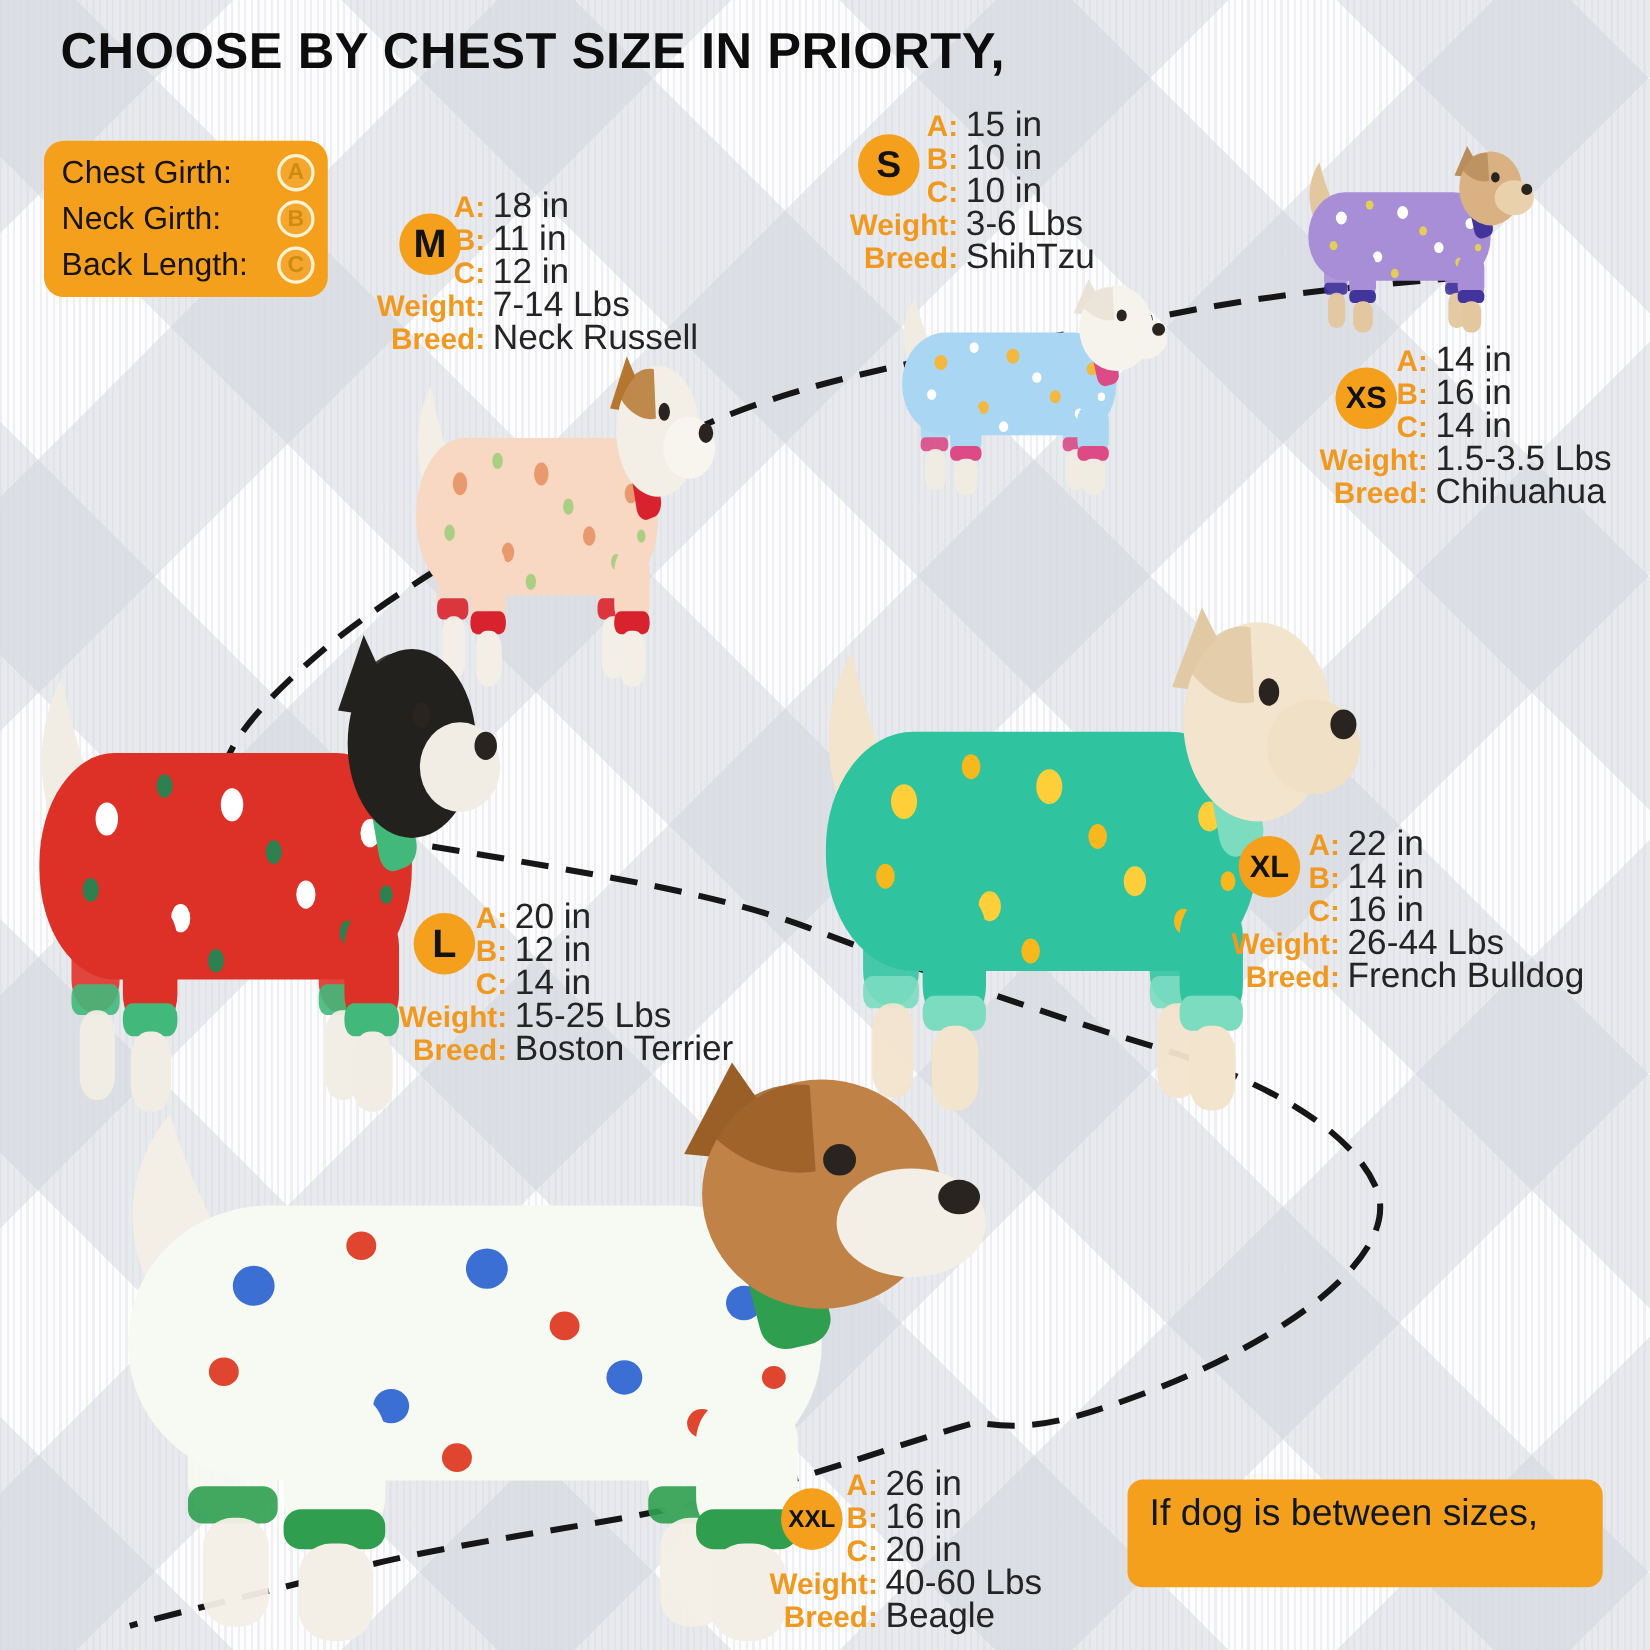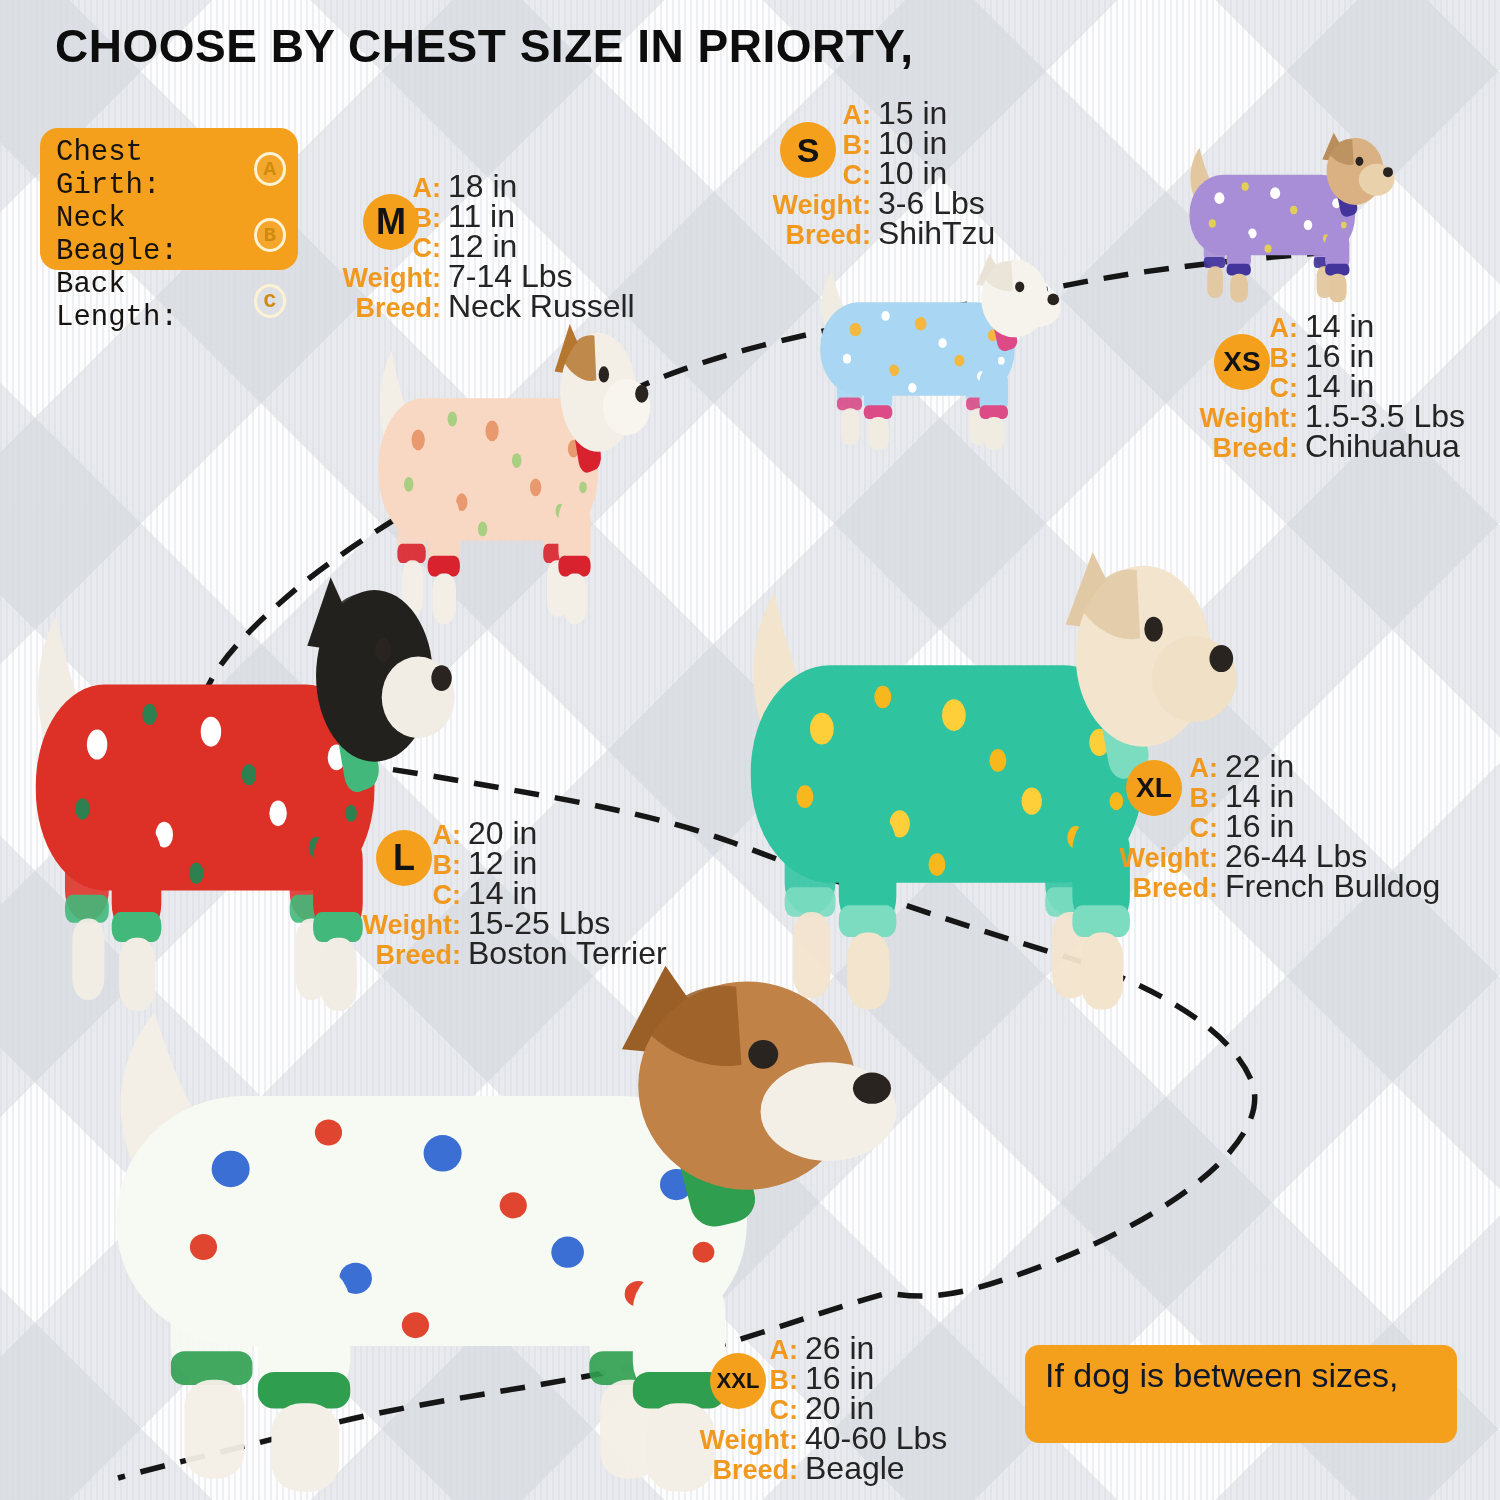--- a/index.html
+++ b/index.html
@@ -11,21 +11,21 @@
       repeating-linear-gradient(90deg, rgba(214,217,223,0.38) 0 2px, rgba(255,255,255,0) 2px 6px),
       repeating-linear-gradient(45deg, rgba(203,207,215,0.42) 0 150px, rgba(255,255,255,0) 150px 320px),
       repeating-linear-gradient(135deg, rgba(203,207,215,0.42) 0 150px, rgba(255,255,255,0) 150px 320px);
   }
   
   .title{position:absolute;left:55px;top:20px;z-index:6;color:#0d0d0d;
          font-weight:bold;font-size:46px;line-height:53px;letter-spacing:.5px;}
   
   .legend{position:absolute;left:40px;top:128px;width:258px;height:142px;z-index:6;
           background:#f5a01c;border-radius:18px;padding:8px 12px 8px 16px;box-sizing:border-box;
-          display:flex;flex-direction:column;justify-content:space-around;font-family:Liberation Mono, monospace;}
+          display:flex;flex-direction:column;justify-content:space-around;}
   .legend-row{display:flex;align-items:center;justify-content:space-between;}
   .legend-label{font-size:29px;color:#161310;}
   .legend-letter{width:34px;height:34px;border-radius:50%;border:3px solid #fdf2d2;
           color:#cf8a10;font-weight:bold;font-size:21px;display:flex;align-items:center;justify-content:center;
           box-sizing:border-box;background:rgba(255,255,255,0.08);}
   
   .curve{position:absolute;left:0;top:0;z-index:1;}
   
   .dog{position:absolute;z-index:2;}
   .dog svg{width:100%;height:100%;display:block;}
@@ -79,21 +79,21 @@
   <div class="title">
     <div>CHOOSE BY CHEST SIZE IN PRIORTY,</div>
   </div>
 
   <div class="legend">
     <div class="legend-row">
       <span class="legend-label">Chest Girth:</span>
       <span class="legend-letter">A</span>
     </div>
     <div class="legend-row">
-      <span class="legend-label">Neck Beagle:</span>
+      <span class="legend-label">Neck Girth:</span>
       <span class="legend-letter">B</span>
     </div>
     <div class="legend-row">
       <span class="legend-label">Back Length:</span>
       <span class="legend-letter">C</span>
     </div>
   </div>
 
   <div class="dog" id="dog-jack-russell">
 <svg viewBox="0 0 322 212" preserveAspectRatio="none" xmlns="http://www.w3.org/2000/svg">

